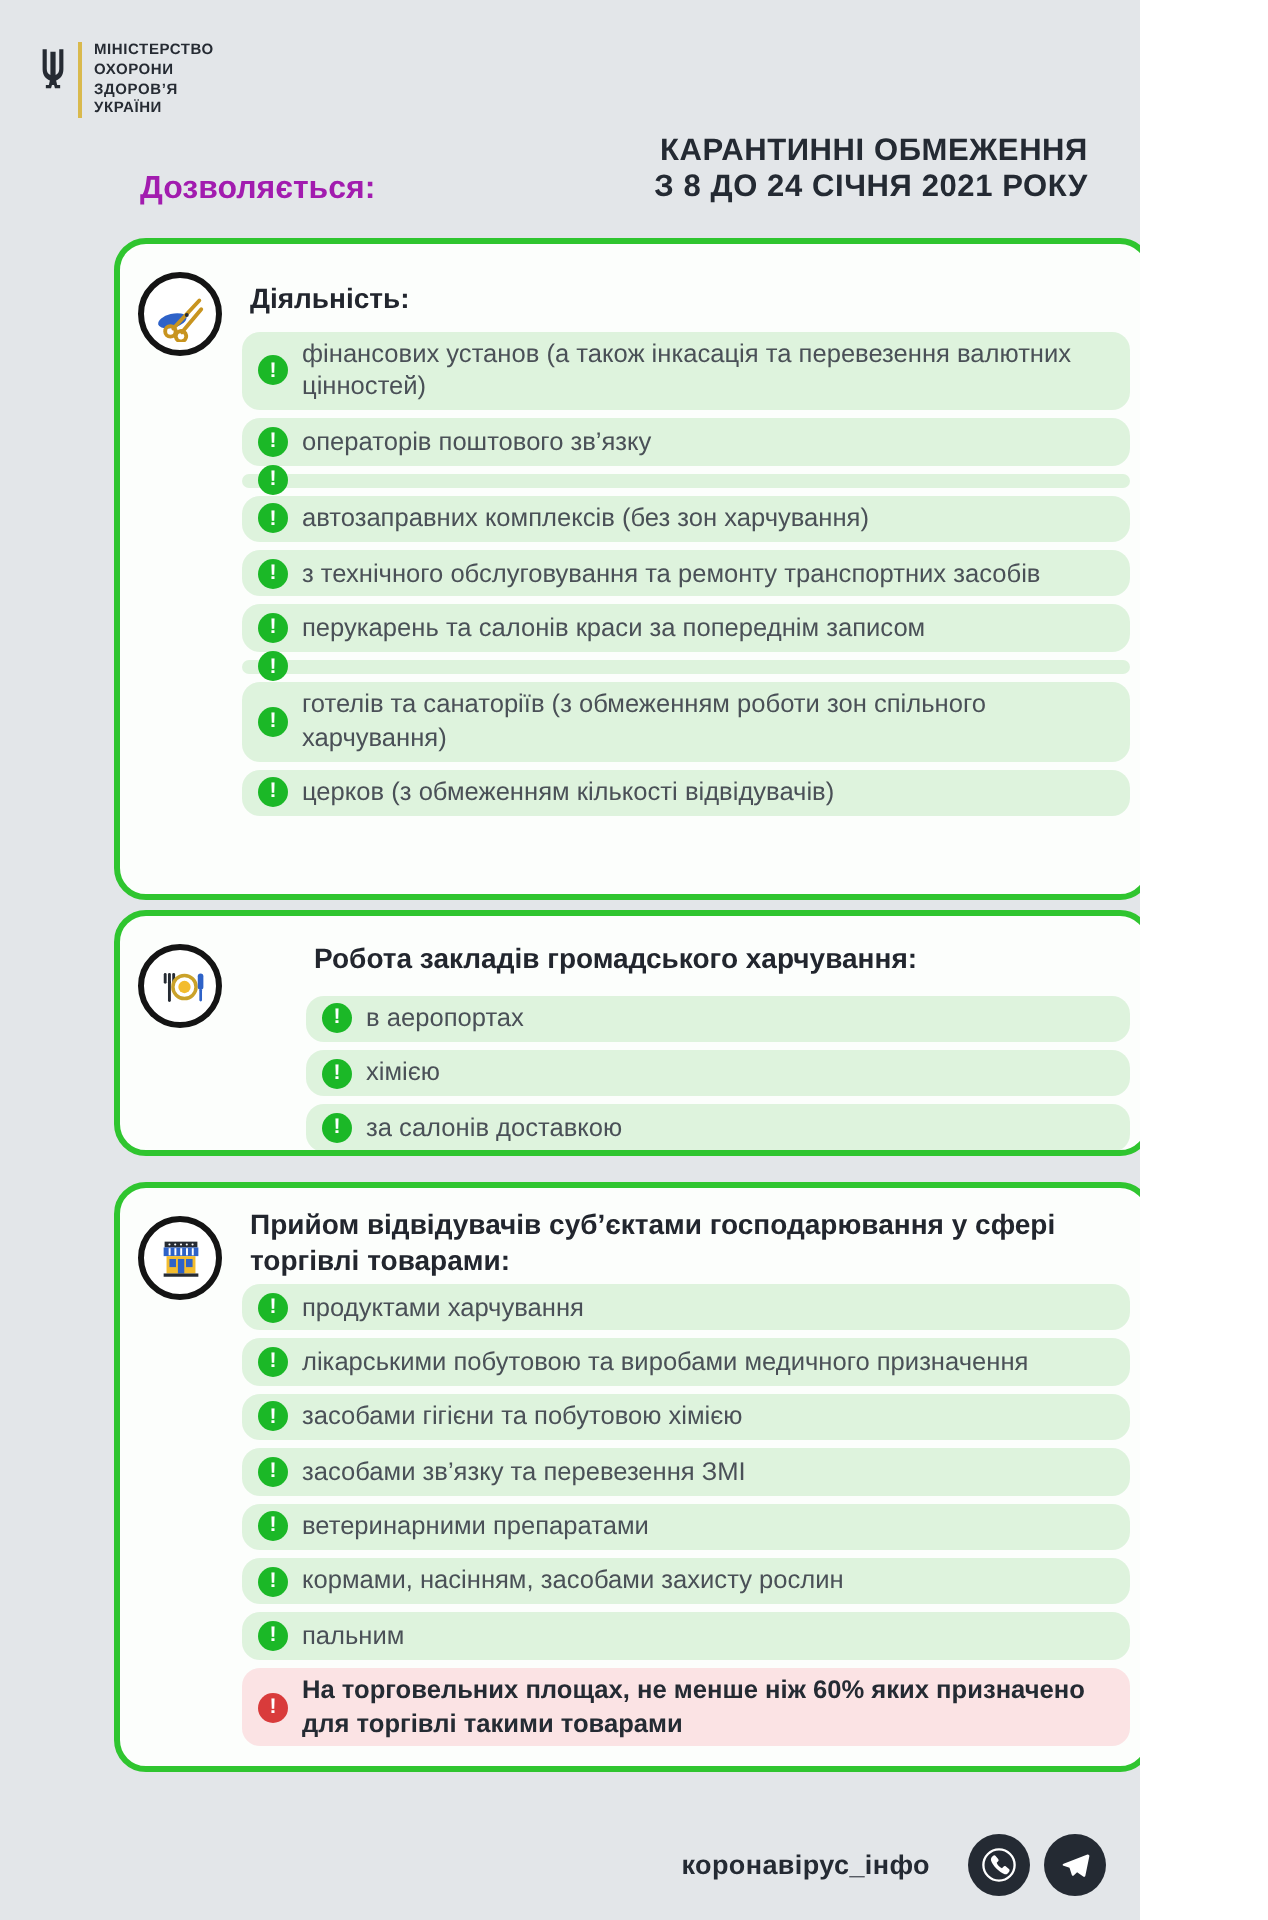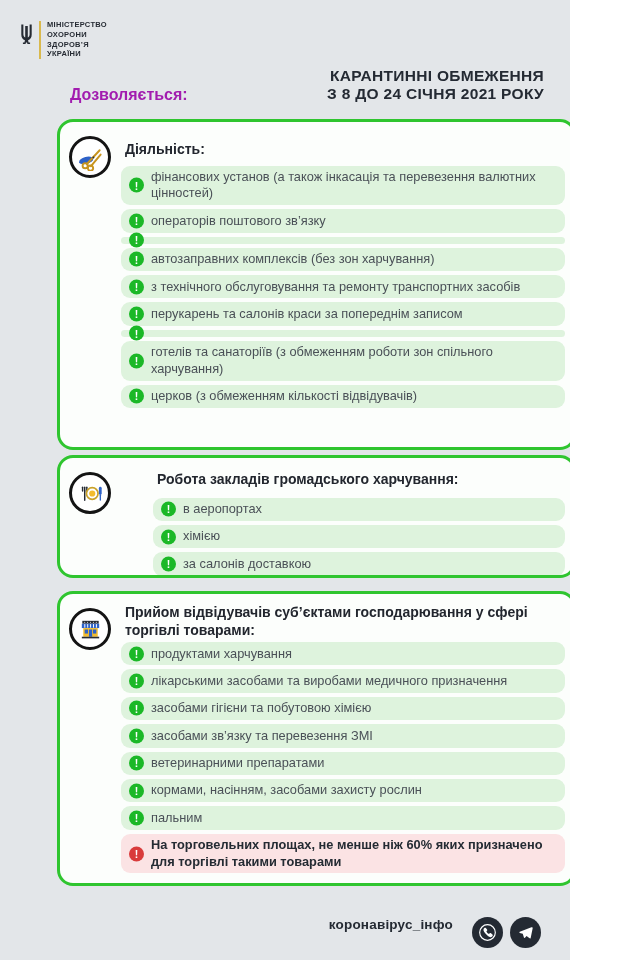--- a/index.html
+++ b/index.html
@@ -39,21 +39,21 @@
   }
   .pill .mark {
     position:absolute; left:8px; top:50%; transform:translateY(-50%);
     width:15px; height:15px; border-radius:50%;
     background:#1bb827; color:#ffffff; font-weight:bold; font-size:10.5px;
     display:flex; align-items:center; justify-content:center; line-height:1;
   }
   .pill.warning { background:#fbe3e4; font-weight:bold; color:#242b33; }
   .pill.warning .mark { background:#d93b3b; }
   
-  .footer { position:absolute; top:917px; right:29px; display:flex; }
+  .footer { position:absolute; top:917px; right:17px; display:flex; align-items:center; }
   .handle { font-size:13.5px; font-weight:bold; color:#242a33; margin-right:12px; letter-spacing:0.2px; }
   .social { width:31px; height:31px; border-radius:50%; background:#242a33; margin-left:7px;
     display:flex; align-items:center; justify-content:center; }
 </style>
 </head>
 <body>
 
 <div class="page">
 
   <div class="logo">
@@ -186,21 +186,21 @@
   </svg>
         </div>
     <div class="card-heading" style="margin-top: 0px;">Прийом відвідувачів суб’єктами господарювання у сфері торгівлі товарами:</div>
     <div class="items" style="margin-top: 3px;">
           <div class="pill">
     <span class="mark">!</span>
     <span>продуктами харчування</span>
   </div>
           <div class="pill">
     <span class="mark">!</span>
-    <span>лікарськими засобами та виробами медичного призначення</span>
+    <span>лікарськими побутовою та виробами медичного призначення</span>
   </div>
           <div class="pill">
     <span class="mark">!</span>
     <span>засобами гігієни та побутовою хімією</span>
   </div>
           <div class="pill">
     <span class="mark">!</span>
     <span>засобами зв’язку та перевезення ЗМІ</span>
   </div>
           <div class="pill">

